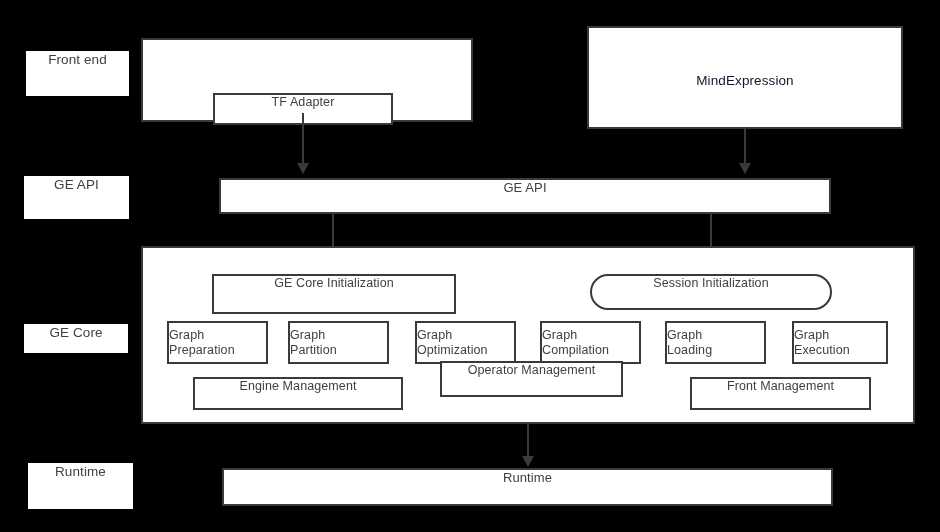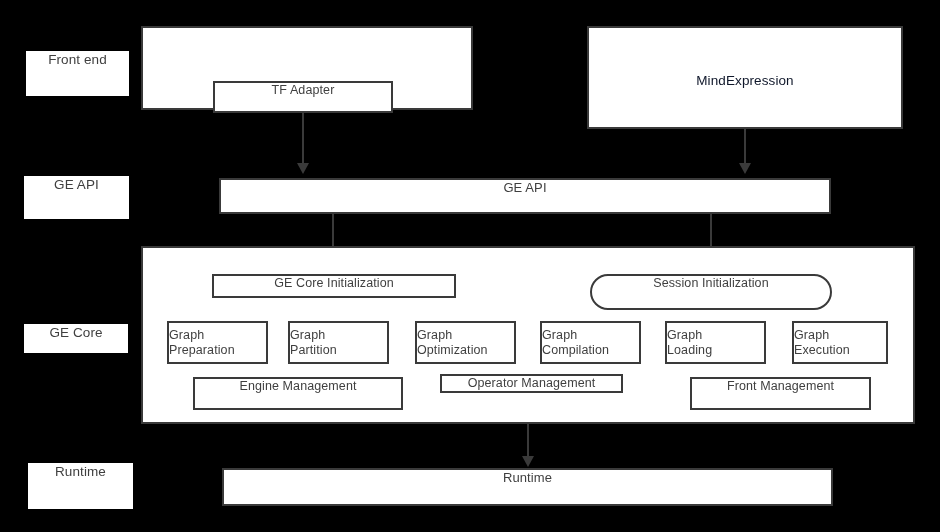--- a/index.html
+++ b/index.html
@@ -85,21 +85,21 @@
   </div>
 
   <div class="box stage-label" style="left:24px; top:324px; width:104px; height:29px;">
     <span>GE Core</span>
   </div>
 
   <div class="box stage-label" style="left:28px; top:463px; width:105px; height:46px;">
     <span>Runtime</span>
   </div>
 
-  <div class="box panel" style="left:141px; top:26px; width:332px; height:84px;">
+  <div class="box panel" style="left:141px; top:38px; width:332px; height:84px;">
     <div class="panel-title" style="top:55px;">Tensorflow</div>
     <div class="box small-box" style="left:70px; top:53px; width:180px; height:32px;">
       <span>TF Adapter</span>
     </div>
   </div>
 
   <div class="box panel" style="left:587px; top:26px; width:316px; height:103px;">
     <div class="panel-title" style="top:45px;">MindExpression</div>
   </div>
 
@@ -114,21 +114,21 @@
   </div>
 
   <div class="arrow-line" style="left:332px; top:214px; height:46px;"></div>
   <div class="arrow-head" style="left:327px; top:258px;"></div>
 
   <div class="arrow-line" style="left:710px; top:214px; height:46px;"></div>
   <div class="arrow-head" style="left:705px; top:258px;"></div>
 
   <div class="box panel" style="left:141px; top:246px; width:774px; height:178px;">
 
-    <div class="box small-box" style="left:69px; top:26px; width:244px; height:24px;">
+    <div class="box small-box" style="left:69px; top:26px; width:244px; height:40px;">
       <span>GE Core Initialization</span>
     </div>
     <div class="box small-box" style="left:447px; top:26px; width:242px; height:36px;border-radius:18px;">
       <span>Session Initialization</span>
     </div>
 
     <div class="box small-box" style="left:24px; top:73px; width:101px; height:43px; flex-direction:column;">
       <span>Graph</span>
       <span>Preparation</span>
     </div>
@@ -149,21 +149,21 @@
       <span>Loading</span>
     </div>
     <div class="box small-box" style="left:649px; top:73px; width:96px; height:43px; flex-direction:column;">
       <span>Graph</span>
       <span>Execution</span>
     </div>
 
     <div class="box small-box" style="left:50px; top:129px; width:210px; height:33px;">
       <span>Engine Management</span>
     </div>
-    <div class="box small-box" style="left:297px; top:126px; width:183px; height:19px;">
+    <div class="box small-box" style="left:297px; top:113px; width:183px; height:36px;">
       <span>Operator Management</span>
     </div>
     <div class="box small-box" style="left:547px; top:129px; width:181px; height:33px;">
       <span>Front Management</span>
     </div>
   </div>
 
   <div class="arrow-line" style="left:527px; top:424px; height:34px;"></div>
   <div class="arrow-head" style="left:522px; top:456px;"></div>
 

